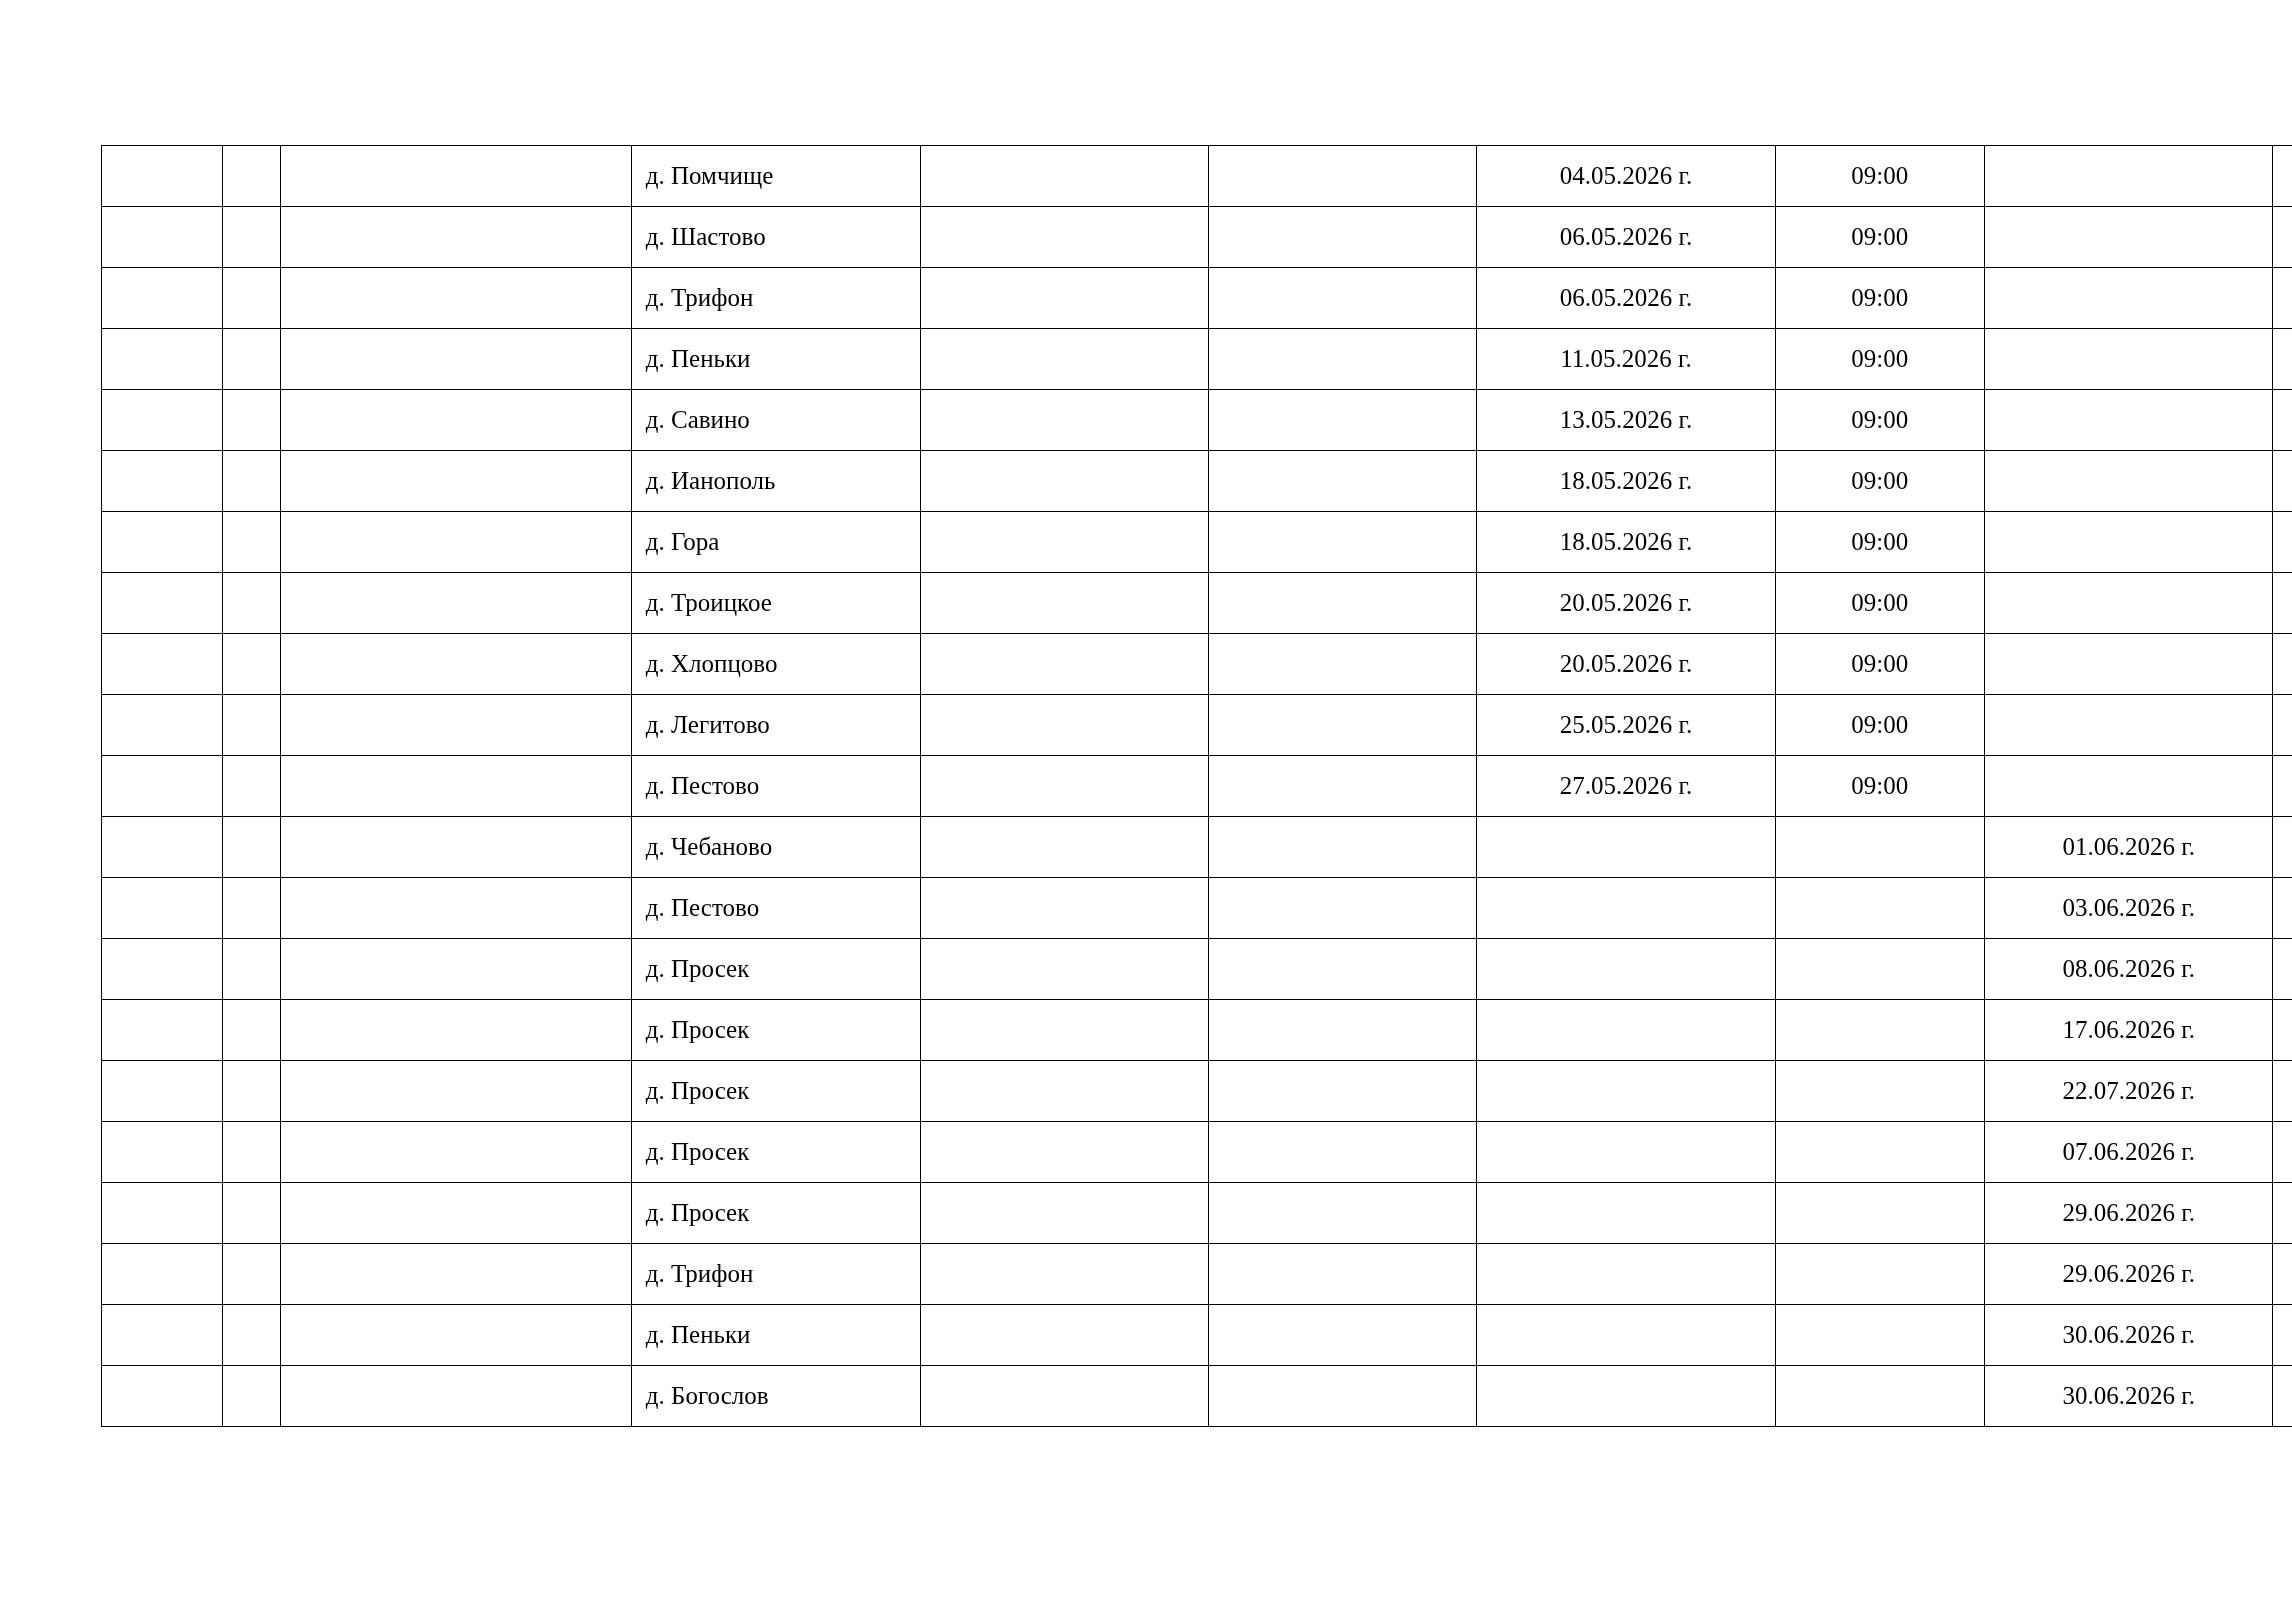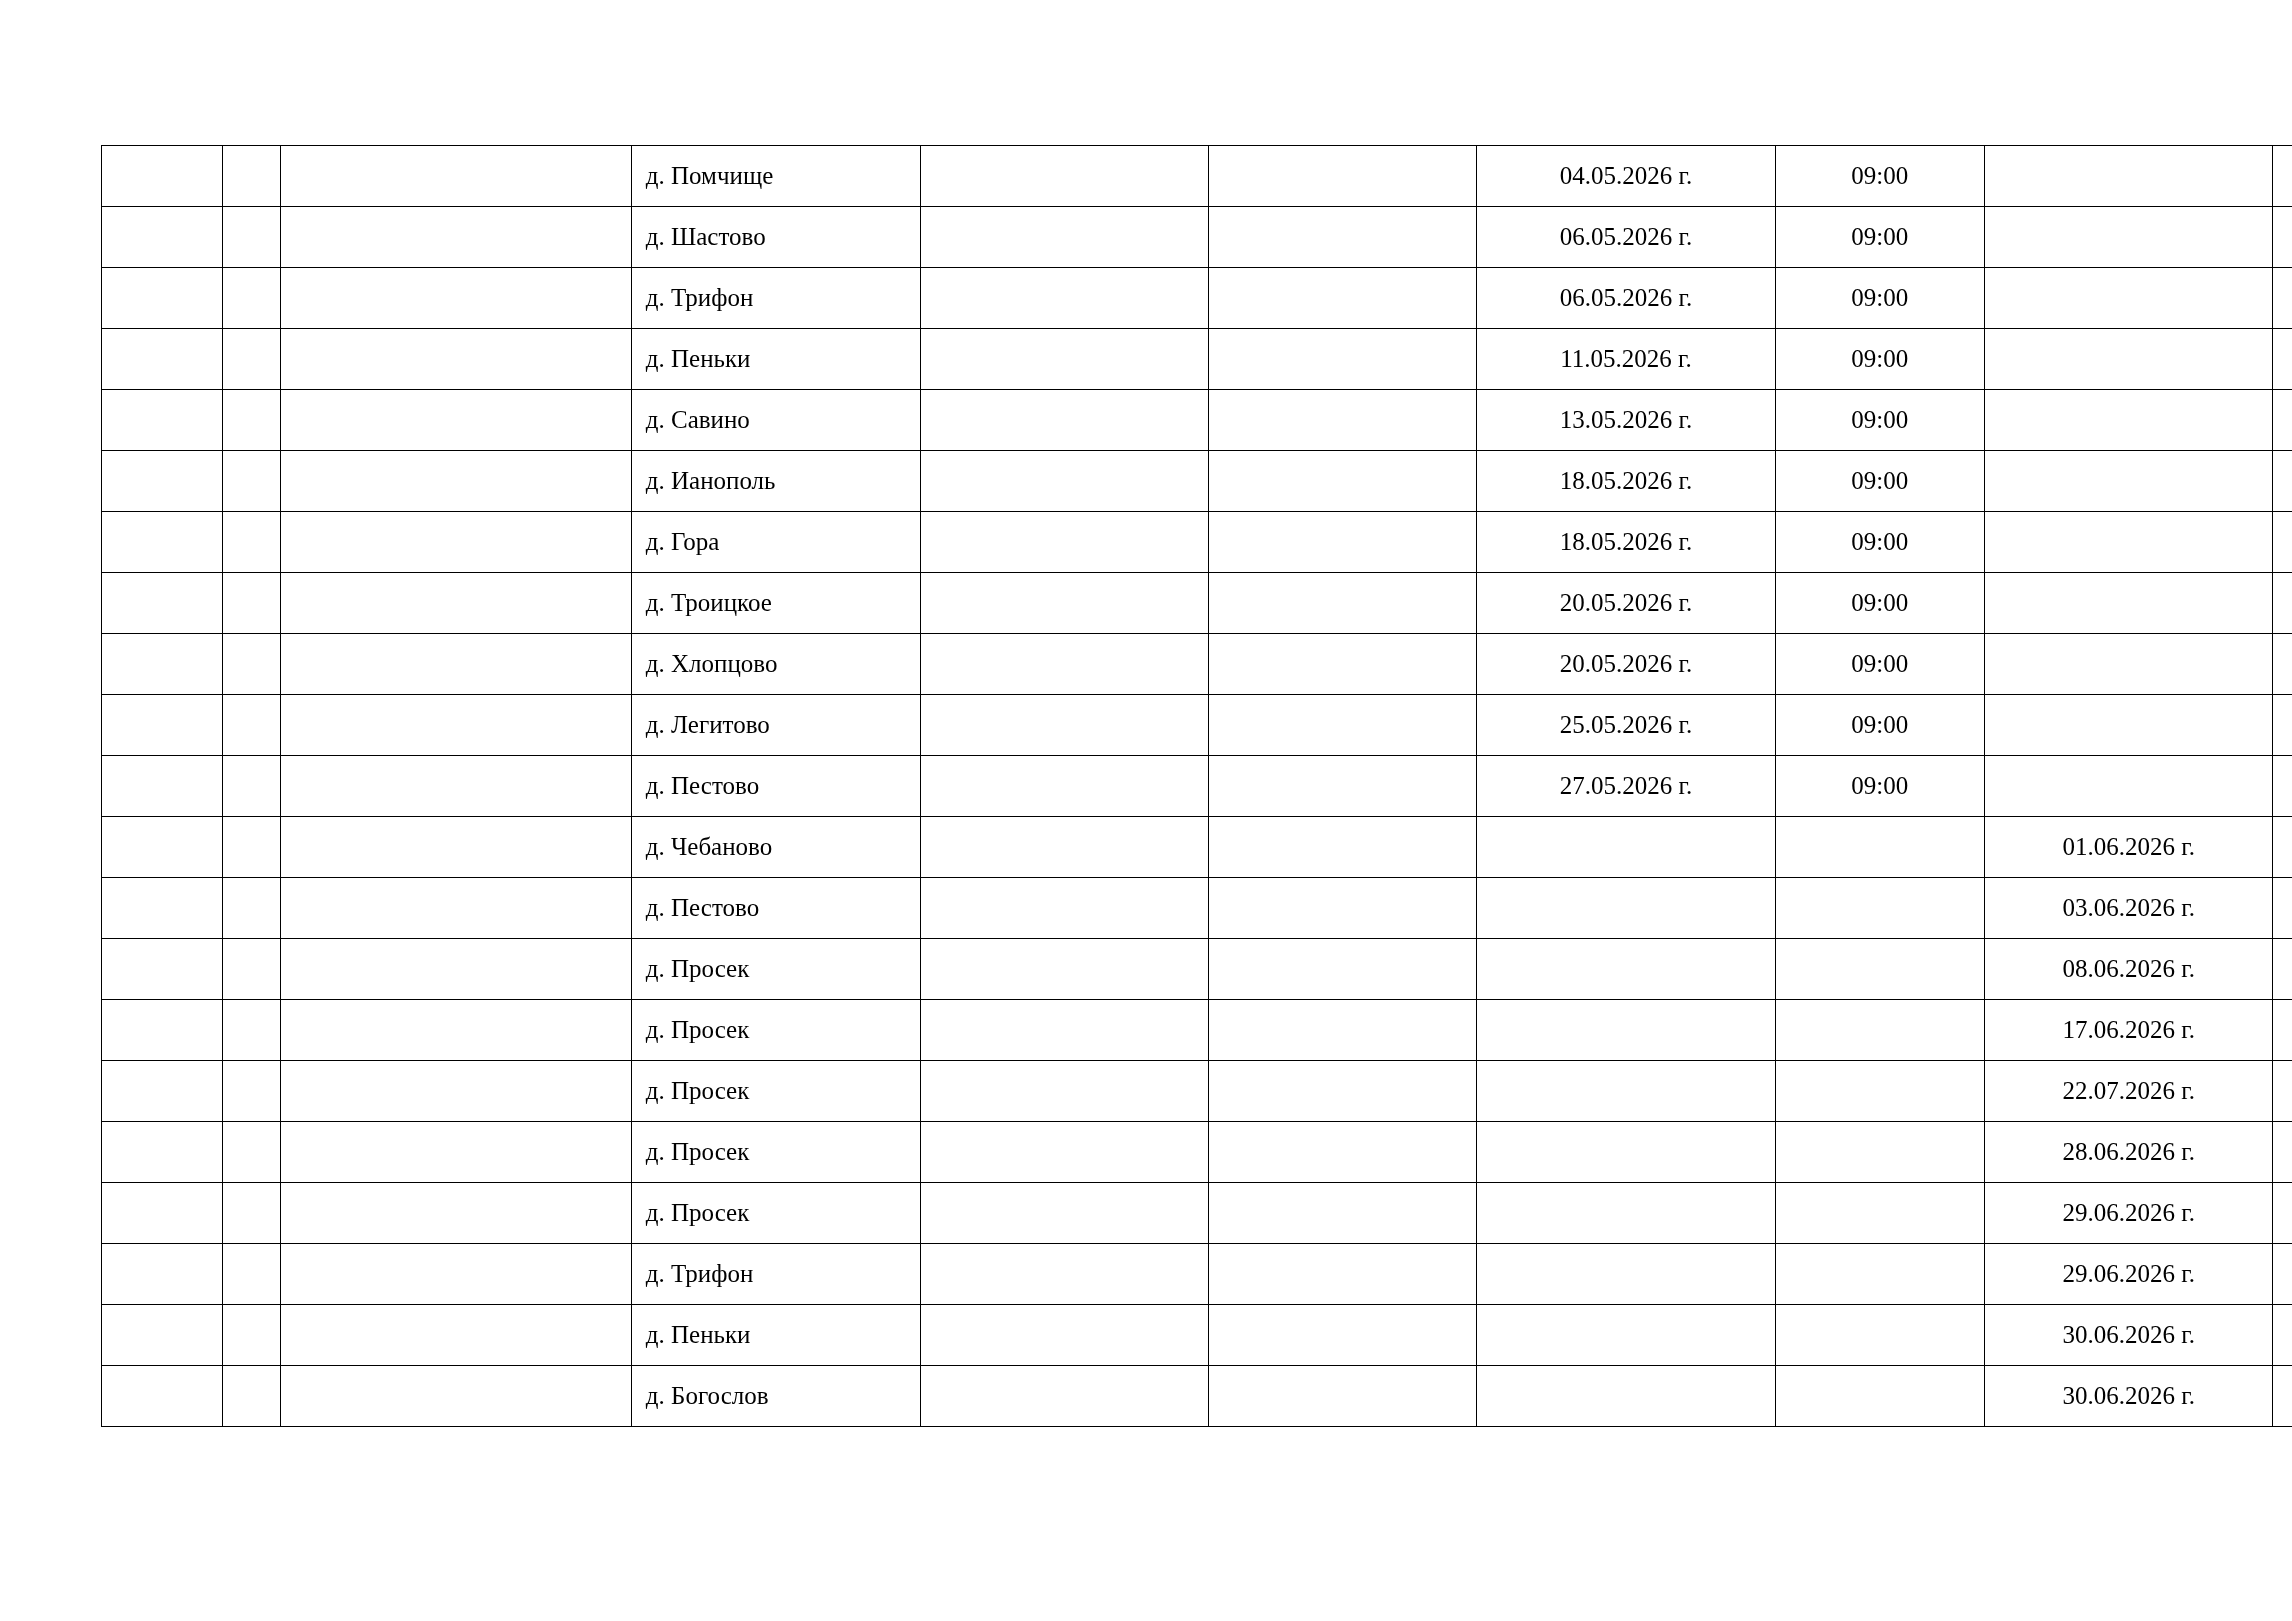--- a/index.html
+++ b/index.html
@@ -257,21 +257,21 @@
           </tr>
           <tr>
             <td class="c-num"></td>
             <td class="c-org"></td>
             <td class="c-name"></td>
             <td class="c-place">д. Просек</td>
             <td class="c-blank1"></td>
             <td class="c-blank2"></td>
             <td class="c-date1"></td>
             <td class="c-time1"></td>
-            <td class="c-date2">28.06.2026 г.</td>
+            <td class="c-date2">07.06.2026 г.</td>
             <td class="c-time2">09:00</td>
           </tr>
           <tr>
             <td class="c-num"></td>
             <td class="c-org"></td>
             <td class="c-name"></td>
             <td class="c-place">д. Просек</td>
             <td class="c-blank1"></td>
             <td class="c-blank2"></td>
             <td class="c-date1"></td>

